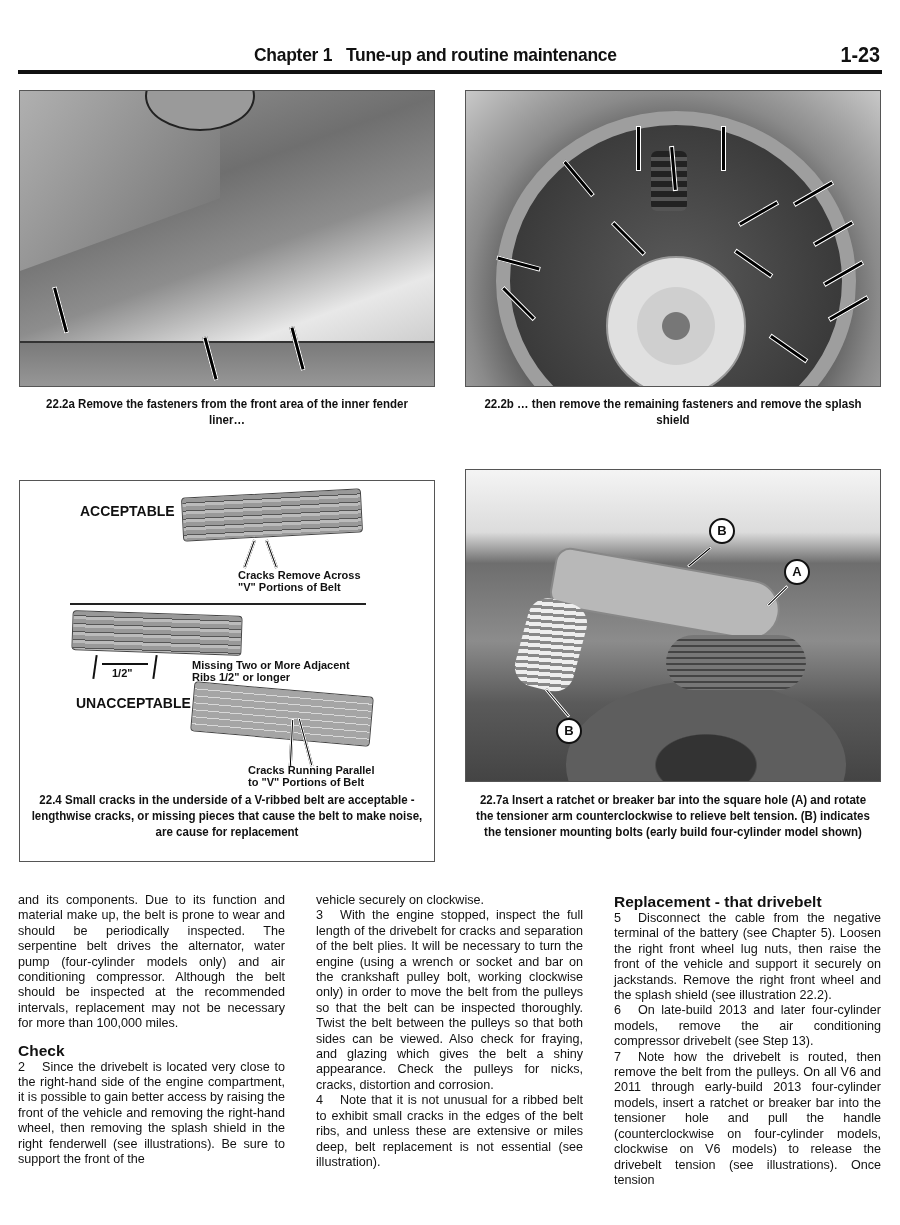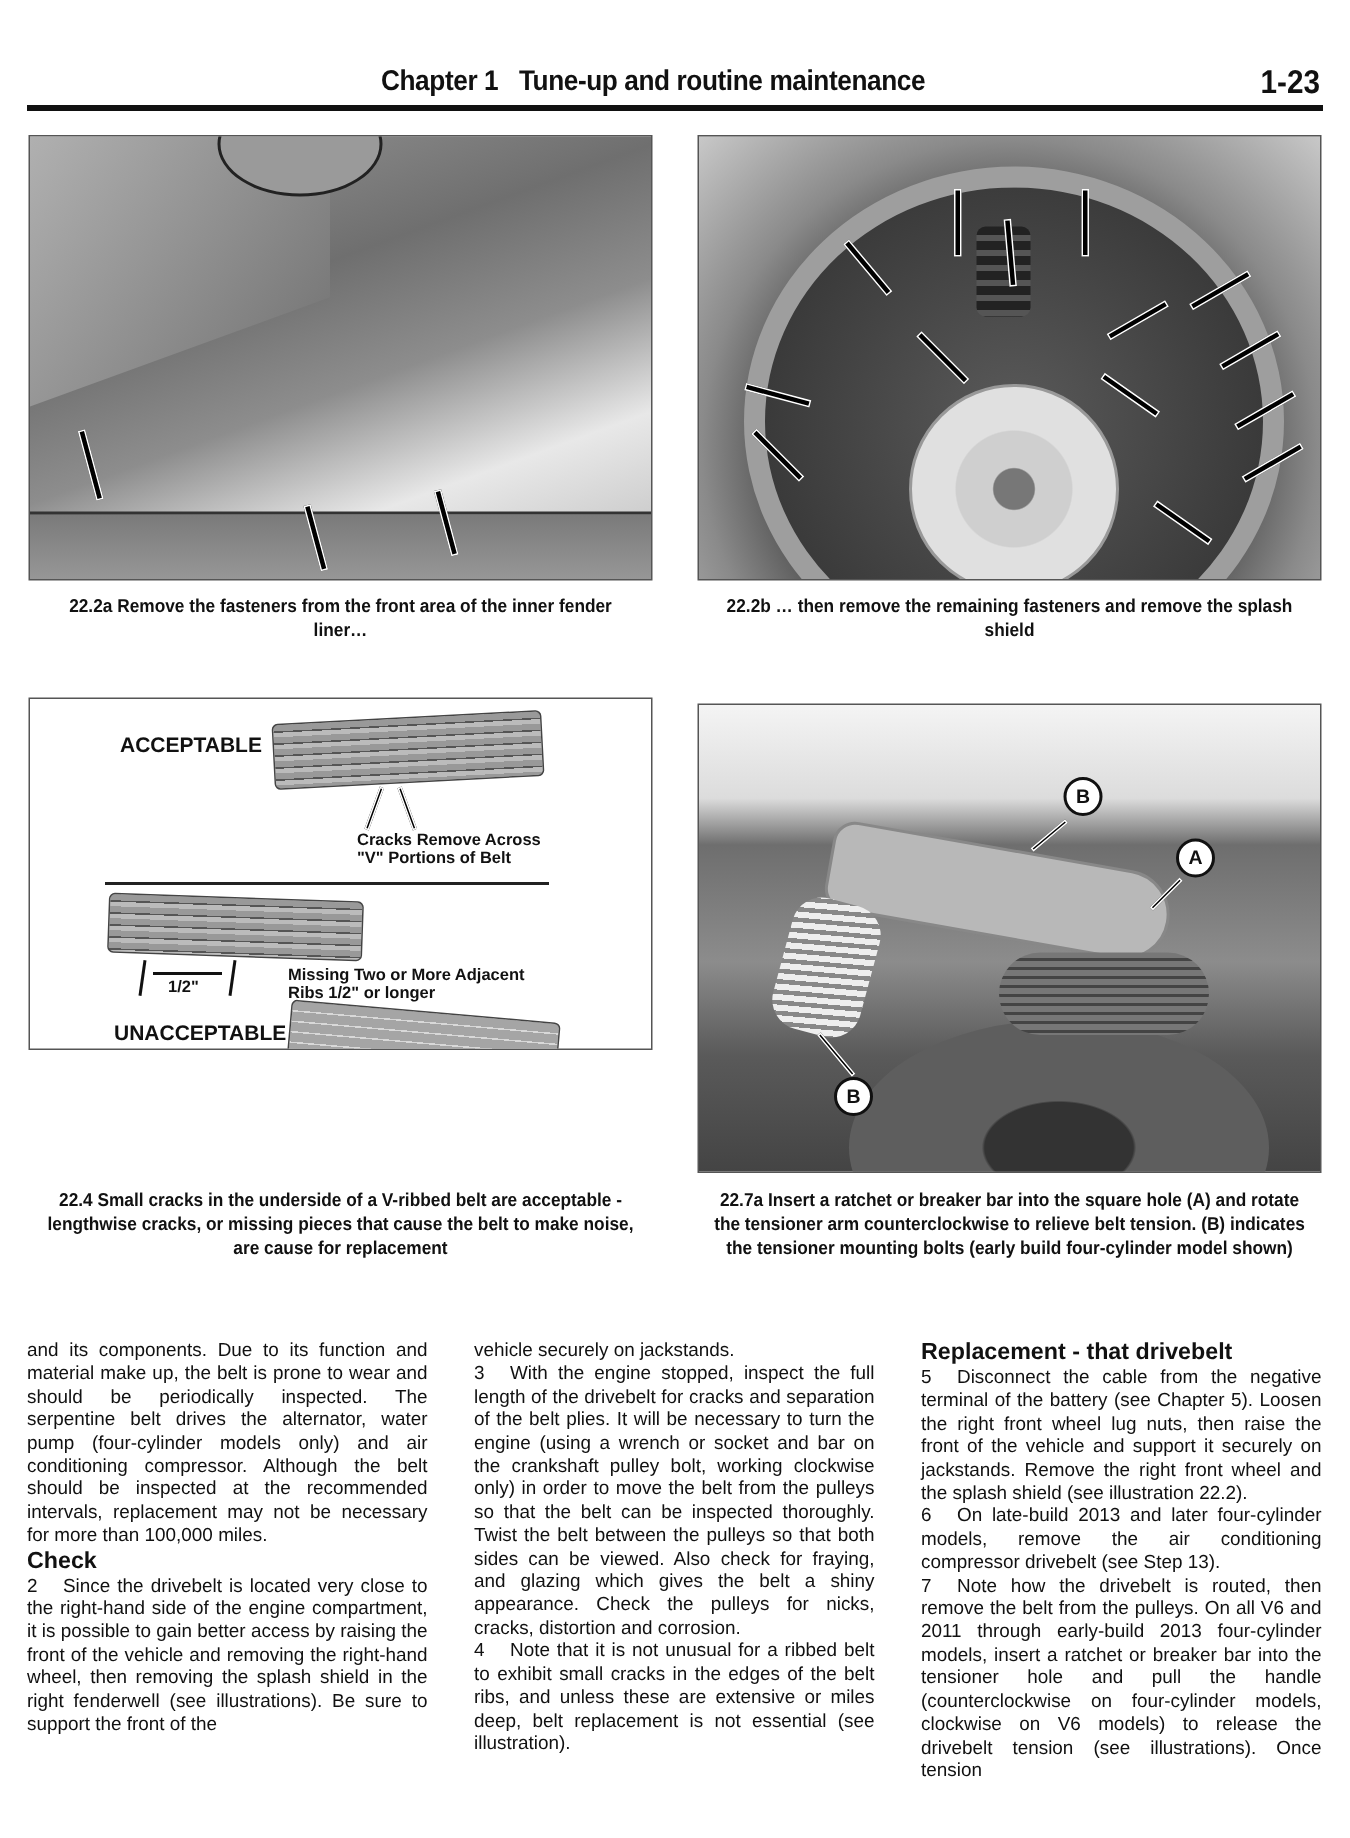--- a/index.html
+++ b/index.html
@@ -8,35 +8,35 @@
 
   .header { position: absolute; left: 18px; top: 40px; width: 864px; height: 36px; }
   .header-title { position: absolute; left: 236px; top: 4px; font-family: "Liberation Sans", sans-serif; font-weight: bold; font-size: 19px; letter-spacing: -0.3px; transform: scaleX(0.92); transform-origin: left; }
   .header-title .ch { margin-right: 10px; }
   .header-page { position: absolute; right: 2px; top: 2px; font-weight: bold; font-size: 22px; transform: scaleX(0.9); transform-origin: right; }
   .header-rule { position: absolute; left: 0; top: 30px; width: 864px; height: 4px; background: #111; }
 
   .figure { position: absolute; border: 1px solid #555; overflow: hidden; }
   .fig1 { left: 19px; top: 90px; width: 416px; height: 297px; background: linear-gradient(160deg,#9a9a9a 0%,#6f6f6f 35%,#8d8d8d 55%,#e8e8e8 75%,#bdbdbd 100%); }
   .fig2 { left: 465px; top: 90px; width: 416px; height: 297px; background: radial-gradient(ellipse at 50% 70%, #6a6a6a 0%, #3d3d3d 45%, #8a8a8a 70%, #c8c8c8 100%); }
-  .fig3 { left: 19px; top: 465px; width: 416px; height: 235px; background: #ffffff; }
+  .fig3 { left: 19px; top: 480px; width: 416px; height: 382px; background: #ffffff; }
   .fig4 { left: 465px; top: 469px; width: 416px; height: 313px; background: linear-gradient(180deg,#f4f4f4 0%,#dcdcdc 20%,#6e6e6e 30%,#8c8c8c 55%,#5a5a5a 75%,#444 100%); }
 
   .caption { position: absolute; font-weight: bold; font-size: 12.4px; line-height: 16px; text-align: center; transform: scaleX(0.93); transform-origin: center; }
   .cap1 { left: 19px; top: 396px; width: 416px; }
   .cap2 { left: 459px; top: 396px; width: 428px; }
   .cap3 { left: 9px; top: 792px; width: 436px; }
   .cap4 { left: 455px; top: 792px; width: 436px; }
 
   .col { position: absolute; top: 893px; width: 267px; font-size: 12.6px; line-height: 15.4px; text-align: justify; }
   .col1 { left: 18px; }
   .col2 { left: 316px; }
   .col3 { left: 614px; }
   .col p { margin: 0; }
-  .col h3 { font-size: 15.5px; font-weight: bold; line-height: 18px; text-align: left; }
+  .col h3 { font-size: 15.5px; font-weight: bold; line-height: 18px; margin-top: 10px; text-align: left; }
   .col3 h3 { margin-top: 0; }
   .num { display: inline-block; width: 24px; }
 
   
   .arrow { position: absolute; width: 5px; background: #000; border: 1px solid #fff; }
   .belt { position: absolute; border-radius: 4px; background: repeating-linear-gradient(180deg,#999 0 4px,#555 4px 5px,#bbb 5px 8px); border: 1px solid #444; }
   .belt-flat { background: repeating-linear-gradient(180deg,#a5a5a5 0 6px,#d8d8d8 6px 7px); }
   .fig-label { position: absolute; font-weight: bold; color: #111; font-family: "Liberation Sans", sans-serif; }
   .fig-big { font-size: 14px; }
   .fig-small { font-size: 11px; line-height: 12px; }
@@ -129,21 +129,21 @@
 </div>
 <div class="caption cap4">22.7a Insert a ratchet or breaker bar into the square hole (A) and rotate the tensioner arm counterclockwise to relieve belt tension. (B) indicates the tensioner mounting bolts (early build four-cylinder model shown)</div>
 
 <div class="col col1">
   <p>and its components. Due to its function and material make up, the belt is prone to wear and should be periodically inspected. The serpentine belt drives the alternator, water pump (four-cylinder models only) and air conditioning compressor. Although the belt should be inspected at the recommended intervals, replacement may not be necessary for more than 100,000 miles.</p>
   <h3>Check</h3>
   <p><span class="num">2</span><span>Since the drivebelt is located very close to the right-hand side of the engine compartment, it is possible to gain better access by raising the front of the vehicle and removing the right-hand wheel, then removing the splash shield in the right fenderwell (see illustrations). Be sure to support the front of the</span></p>
 </div>
 
 <div class="col col2">
-  <p style="text-align:left;">vehicle securely on jackstands.</p>
+  <p style="text-align:left;">vehicle securely on clockwise.</p>
   <p><span class="num">3</span><span>With the engine stopped, inspect the full length of the drivebelt for cracks and separation of the belt plies. It will be necessary to turn the engine (using a wrench or socket and bar on the crankshaft pulley bolt, working clockwise only) in order to move the belt from the pulleys so that the belt can be inspected thoroughly. Twist the belt between the pulleys so that both sides can be viewed. Also check for fraying, and glazing which gives the belt a shiny appearance. Check the pulleys for nicks, cracks, distortion and corrosion.</span></p>
   <p><span class="num">4</span><span>Note that it is not unusual for a ribbed belt to exhibit small cracks in the edges of the belt ribs, and unless these are extensive or miles deep, belt replacement is not essential (see illustration).</span></p>
 </div>
 
 <div class="col col3">
   <h3>Replacement - that drivebelt</h3>
   <p><span class="num">5</span><span>Disconnect the cable from the negative terminal of the battery (see Chapter 5). Loosen the right front wheel lug nuts, then raise the front of the vehicle and support it securely on jackstands. Remove the right front wheel and the splash shield (see illustration 22.2).</span></p>
   <p><span class="num">6</span><span>On late-build 2013 and later four-cylinder models, remove the air conditioning compressor drivebelt (see Step 13).</span></p>
   <p><span class="num">7</span><span>Note how the drivebelt is routed, then remove the belt from the pulleys. On all V6 and 2011 through early-build 2013 four-cylinder models, insert a ratchet or breaker bar into the tensioner hole and pull the handle (counterclockwise on four-cylinder models, clockwise on V6 models) to release the drivebelt tension (see illustrations). Once tension</span></p>
 </div>

